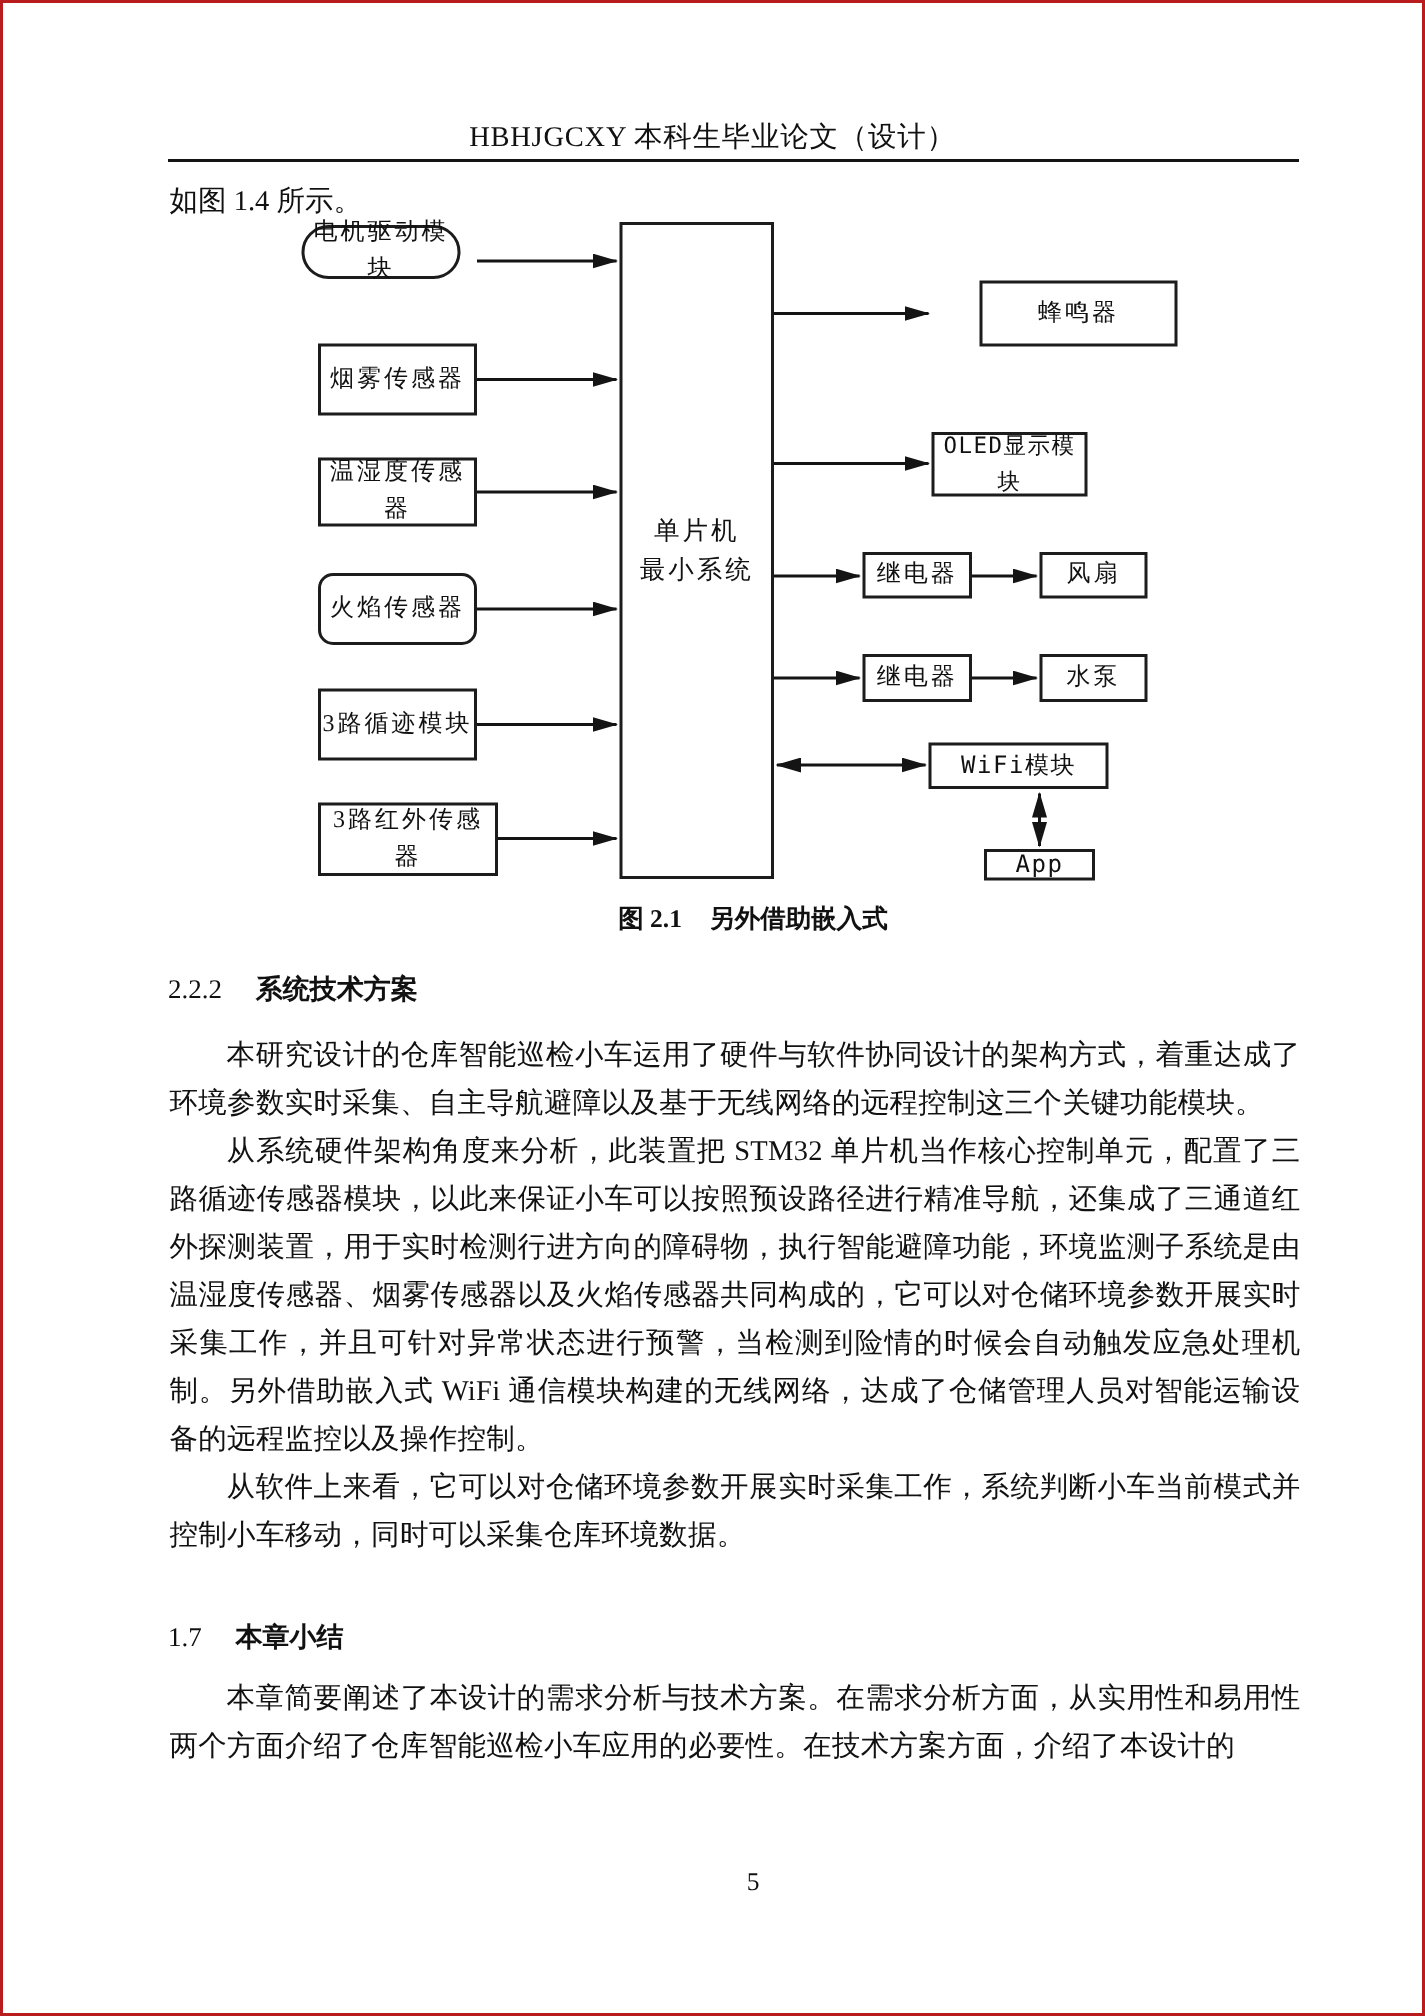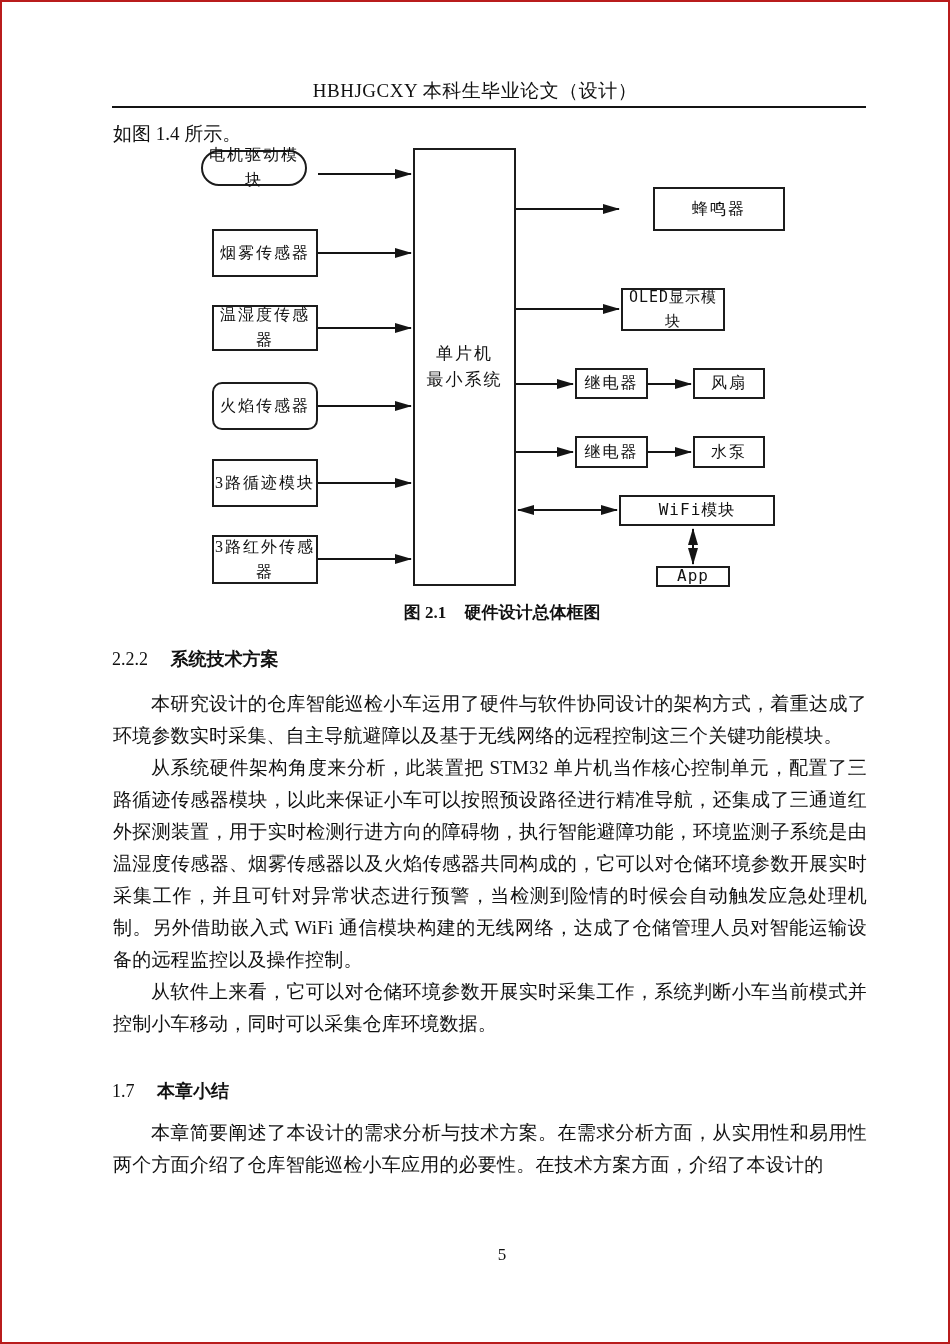--- a/index.html
+++ b/index.html
@@ -94,37 +94,37 @@
           <line x1="516" y1="508" x2="615" y2="508" stroke="#141414" stroke-width="2" marker-end="url(#ah)" marker-start="url(#ahr)"></line>
           <line x1="691" y1="527" x2="691" y2="562" stroke="#141414" stroke-width="2" marker-end="url(#ah)" marker-start="url(#ahr)"></line>
         </g>
     </svg>
     <div id="box-layer">
         <div class="dbox" style="left: 199px; top: 148px; width: 106px; height: 36px; border-radius: 23px;">电机驱动模块</div>
         <div class="dbox" style="left: 210px; top: 227px; width: 106px; height: 48px;">烟雾传感器</div>
         <div class="dbox" style="left: 210px; top: 303px; width: 106px; height: 46px;">温湿度传感器</div>
         <div class="dbox" style="left: 210px; top: 380px; width: 106px; height: 48px; border-radius: 10px;">火焰传感器</div>
         <div class="dbox" style="left: 210px; top: 457px; width: 106px; height: 48px;">3路循迹模块</div>
-        <div class="dbox" style="left: 210px; top: 533px; width: 106px; height: 49px;">3路红外传感器</div>
+        <div class="dbox" style="left: 210px; top: 533px; width: 120px; height: 49px;">3路红外传感器</div>
         <div class="dbox big" style="left: 411px; top: 146px; width: 103px; height: 438px;">单片机
 最小系统</div>
         <div class="dbox" style="left: 619px; top: 185px; width: 132px; height: 44px; margin-left: 32px;">蜂鸣器</div>
         <div class="dbox mono small" style="left: 619px; top: 286px; width: 104px; height: 43px;">OLED显示模块</div>
         <div class="dbox" style="left: 573px; top: 366px; width: 73px; height: 31px;">继电器</div>
         <div class="dbox" style="left: 691px; top: 366px; width: 72px; height: 31px;">风扇</div>
         <div class="dbox" style="left: 573px; top: 434px; width: 73px; height: 32px;">继电器</div>
         <div class="dbox" style="left: 691px; top: 434px; width: 72px; height: 32px;">水泵</div>
-        <div class="dbox mono" style="left: 617px; top: 493px; width: 156px; height: 31px;">WiFi模块</div>
+        <div class="dbox mono" style="left: 617px; top: 493px; width: 120px; height: 31px;">WiFi模块</div>
         <div class="dbox mono" style="left: 654px; top: 564px; width: 74px; height: 21px;">App</div>
       </div>
   </div>
 
   <div id="figure-caption" class="abs">
     <span class="cap-num">图 2.1</span>
-    <span class="cap-title">硬件设计总体框图</span>
+    <span class="cap-title">另外借助嵌入式</span>
   </div>
 
   <div id="heading-222" class="abs section-heading">
     <span class="h-num">2.2.2</span>
     <span class="h-title">系统技术方案</span>
   </div>
 
   <div id="body-1" class="abs bodytext">
     <p>本研究设计的仓库智能巡检小车运用了硬件与软件协同设计的架构方式，着重达成了环境参数实时采集、自主导航避障以及基于无线网络的远程控制这三个关键功能模块。</p>
     <p>从系统硬件架构角度来分析，此装置把 STM32 单片机当作核心控制单元，配置了三路循迹传感器模块，以此来保证小车可以按照预设路径进行精准导航，还集成了三通道红外探测装置，用于实时检测行进方向的障碍物，执行智能避障功能，环境监测子系统是由温湿度传感器、烟雾传感器以及火焰传感器共同构成的，它可以对仓储环境参数开展实时采集工作，并且可针对异常状态进行预警，当检测到险情的时候会自动触发应急处理机制。另外借助嵌入式 WiFi 通信模块构建的无线网络，达成了仓储管理人员对智能运输设备的远程监控以及操作控制。</p>

